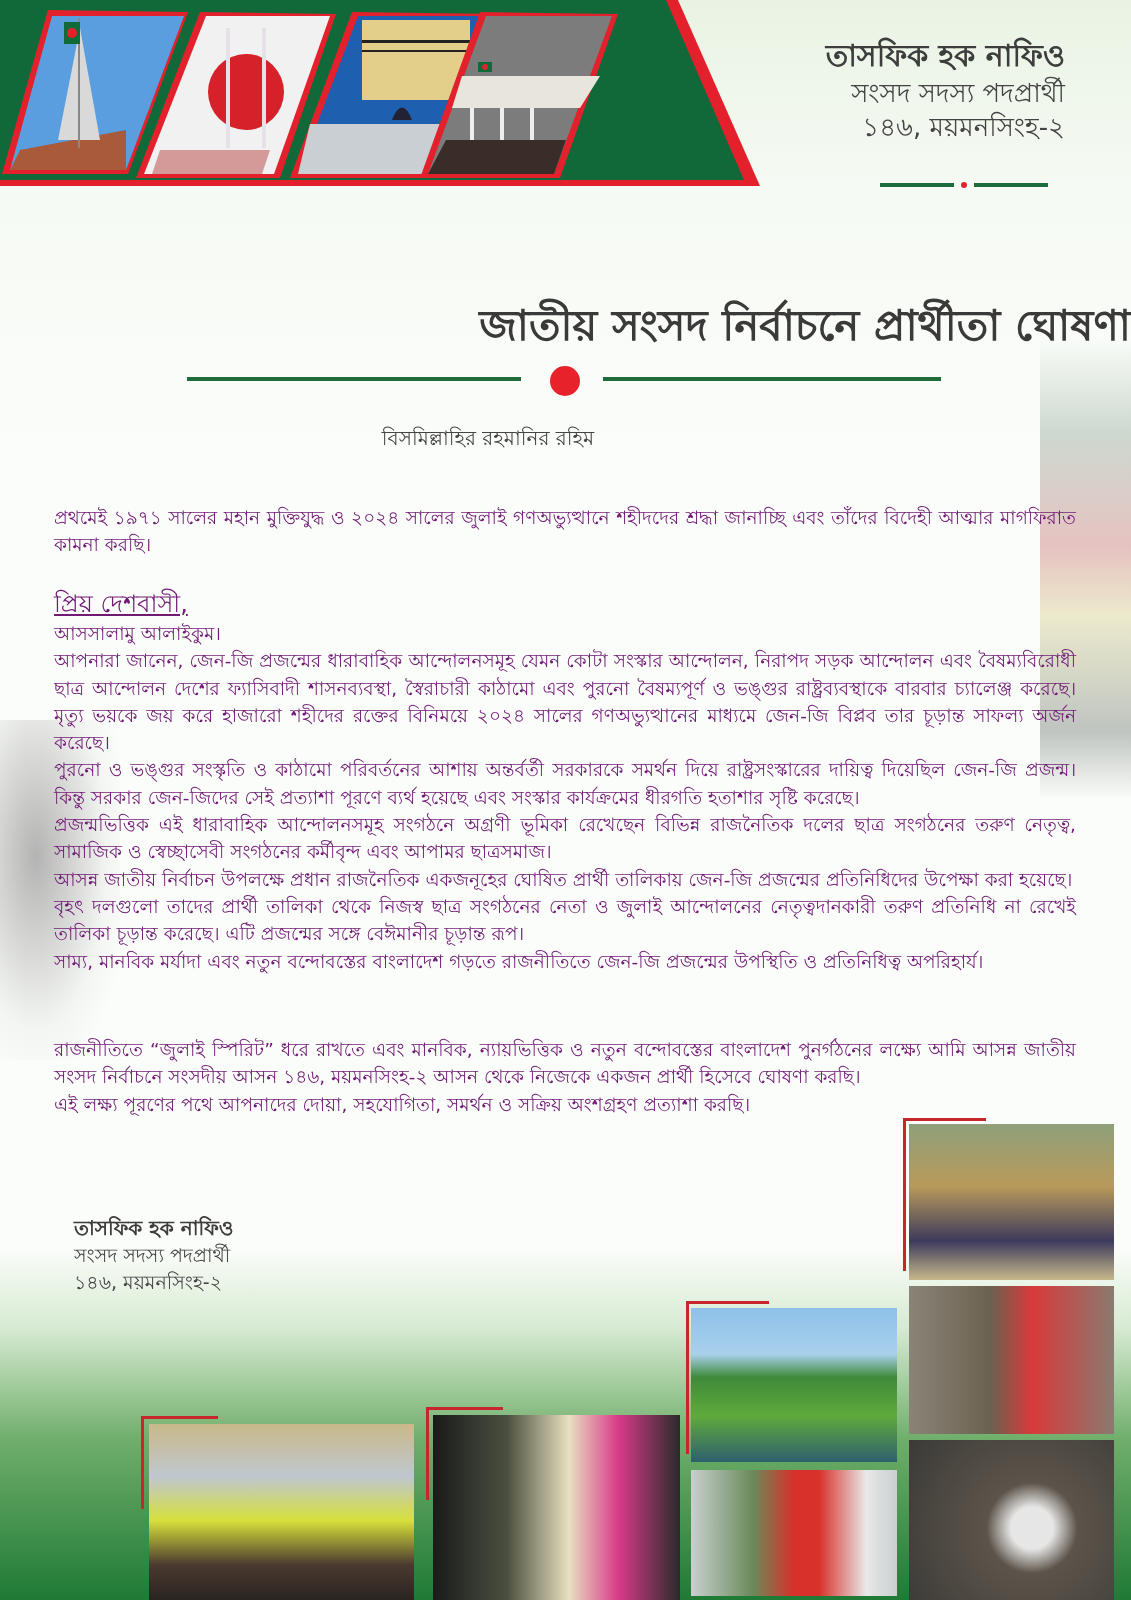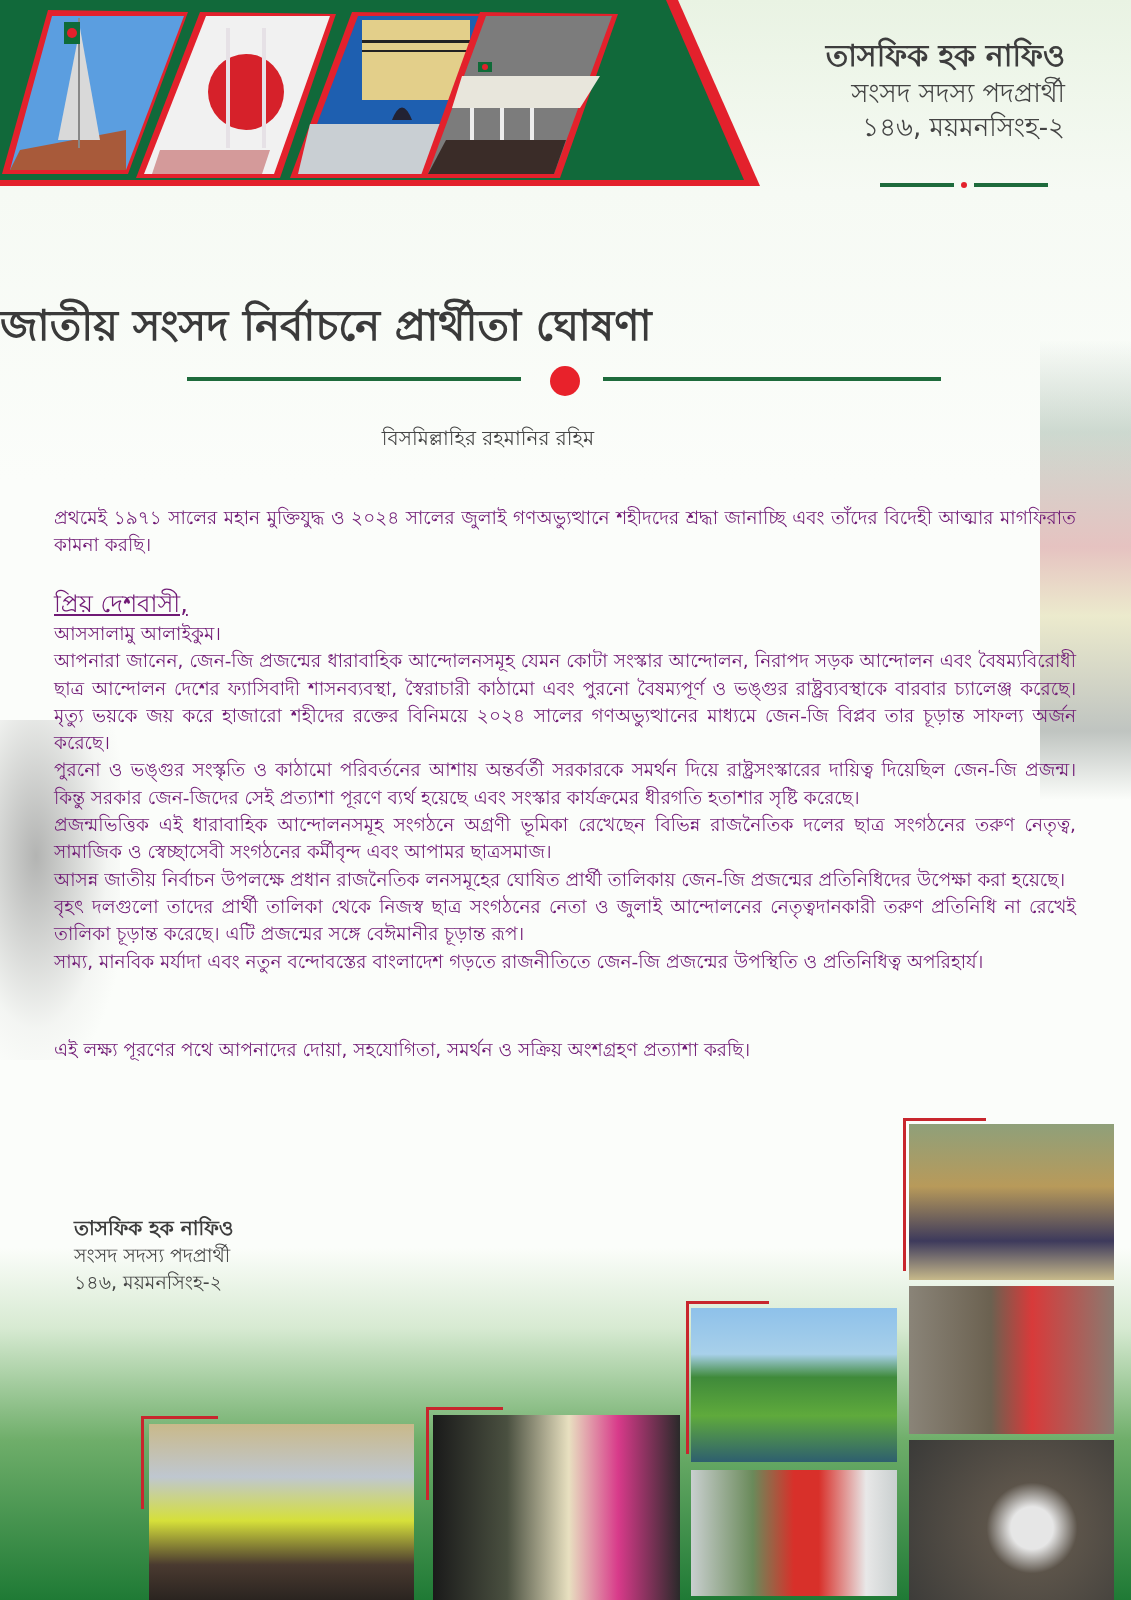--- a/index.html
+++ b/index.html
@@ -8,21 +8,21 @@
     font-family:"DejaVu Sans",sans-serif;color:#3a3a3a;}
   .abs{position:absolute;}
   
   .banner{left:0;top:0;width:780px;height:192px;}
   .name-block{right:66px;top:36px;text-align:right;width:320px;}
   .name-main{font-size:30px;font-weight:bold;color:#3d3d3d;line-height:40px;}
   .name-sub{font-size:26px;color:#444;line-height:34px;}
   .deco-line{top:183px;height:4px;background:#1e6b3c;}
   .deco-dot{top:182px;left:961px;width:6px;height:6px;border-radius:50%;background:#e3212c;}
   
-  .title{left:0;width:1131px;top:293px;text-align:left;font-size:42px;font-weight:bold;color:#3a3a3a;}
+  .title{left:0;width:1131px;top:293px;text-align:right;font-size:42px;font-weight:bold;color:#3a3a3a;}
   .title-line{top:377px;height:4px;background:#1e6b3c;}
   .title-dot{top:366px;left:550px;width:30px;height:30px;border-radius:50%;background:#e8222b;}
   .bismillah{left:0;width:976px;top:423px;text-align:center;font-size:20px;color:#444;}
   .body-text{left:54px;width:1022px;font-size:18.5px;line-height:27.3px;text-align:justify;color:#701a75;}
   .body-text p{margin:0;}
   .greet{font-size:24px;line-height:32px;text-decoration:underline;}
   .sig{left:74px;top:1215px;}
   .sig-main{font-size:20px;font-weight:bold;color:#3d3d3d;line-height:27px;}
   .sig-sub{font-size:19px;color:#444;line-height:27px;}
   
@@ -96,26 +96,27 @@
 <div class="abs body-text" style="top:504px;">
   <p>প্রথমেই ১৯৭১ সালের মহান মুক্তিযুদ্ধ ও ২০২৪ সালের জুলাই গণঅভ্যুত্থানে শহীদদের শ্রদ্ধা জানাচ্ছি এবং তাঁদের বিদেহী আত্মার মাগফিরাত কামনা করছি।</p>
 </div>
 
 <div class="abs body-text" style="top:588px;">
   <p class="greet">প্রিয় দেশবাসী,</p>
   <p>আসসালামু আলাইকুম।</p>
   <p>আপনারা জানেন, জেন-জি প্রজন্মের ধারাবাহিক আন্দোলনসমূহ যেমন কোটা সংস্কার আন্দোলন, নিরাপদ সড়ক আন্দোলন এবং বৈষম্যবিরোধী ছাত্র আন্দোলন দেশের ফ্যাসিবাদী শাসনব্যবস্থা, স্বৈরাচারী কাঠামো এবং পুরনো বৈষম্যপূর্ণ ও ভঙ্গুর রাষ্ট্রব্যবস্থাকে বারবার চ্যালেঞ্জ করেছে। মৃত্যু ভয়কে জয় করে হাজারো শহীদের রক্তের বিনিময়ে ২০২৪ সালের গণঅভ্যুত্থানের মাধ্যমে জেন-জি বিপ্লব তার চূড়ান্ত সাফল্য অর্জন করেছে।</p>
   <p> পুরনো ও ভঙ্গুর সংস্কৃতি ও কাঠামো পরিবর্তনের আশায় অন্তর্বর্তী সরকারকে সমর্থন দিয়ে রাষ্ট্রসংস্কারের দায়িত্ব দিয়েছিল জেন-জি প্রজন্ম। কিন্তু সরকার জেন-জিদের সেই প্রত্যাশা পূরণে ব্যর্থ হয়েছে এবং সংস্কার কার্যক্রমের ধীরগতি হতাশার সৃষ্টি করেছে।</p>
   <p>প্রজন্মভিত্তিক এই ধারাবাহিক আন্দোলনসমূহ সংগঠনে অগ্রণী ভূমিকা রেখেছেন বিভিন্ন রাজনৈতিক দলের ছাত্র সংগঠনের তরুণ নেতৃত্ব, সামাজিক ও স্বেচ্ছাসেবী সংগঠনের কর্মীবৃন্দ এবং আপামর ছাত্রসমাজ।</p>
-  <p>আসন্ন জাতীয় নির্বাচন উপলক্ষে প্রধান রাজনৈতিক লনসমূহের ঘোষিত প্রার্থী তালিকায় জেন-জি প্রজন্মের প্রতিনিধিদের উপেক্ষা করা হয়েছে।</p>
+  <p>আসন্ন জাতীয় নির্বাচন উপলক্ষে প্রধান রাজনৈতিক একজনূহের ঘোষিত প্রার্থী তালিকায় জেন-জি প্রজন্মের প্রতিনিধিদের উপেক্ষা করা হয়েছে।</p>
   <p>বৃহৎ দলগুলো তাদের প্রার্থী তালিকা থেকে নিজস্ব ছাত্র সংগঠনের নেতা ও জুলাই আন্দোলনের নেতৃত্বদানকারী তরুণ প্রতিনিধি না রেখেই তালিকা চূড়ান্ত করেছে। এটি প্রজন্মের সঙ্গে বেঈমানীর চূড়ান্ত রূপ।</p>
   <p>সাম্য, মানবিক মর্যাদা এবং নতুন বন্দোবস্তের বাংলাদেশ গড়তে রাজনীতিতে জেন-জি প্রজন্মের উপস্থিতি ও প্রতিনিধিত্ব অপরিহার্য।</p>
 </div>
 
 <div class="abs body-text" style="top:1036px;">
+  <p>রাজনীতিতে “জুলাই স্পিরিট” ধরে রাখতে এবং মানবিক, ন্যায়ভিত্তিক ও নতুন বন্দোবস্তের বাংলাদেশ পুনর্গঠনের লক্ষ্যে আমি আসন্ন জাতীয় সংসদ নির্বাচনে সংসদীয় আসন ১৪৬, ময়মনসিংহ-২ আসন থেকে নিজেকে একজন প্রার্থী হিসেবে ঘোষণা করছি।</p>
   <p>এই লক্ষ্য পূরণের পথে আপনাদের দোয়া, সহযোগিতা, সমর্থন ও সক্রিয় অংশগ্রহণ প্রত্যাশা করছি।</p>
 </div>
 
 <div class="abs sig">
   <div class="sig-main">তাসফিক হক নাফিও</div>
   <div class="sig-sub">সংসদ সদস্য পদপ্রার্থী</div>
   <div class="sig-sub">১৪৬, ময়মনসিংহ-২</div>
 </div>
 
 <div class="frame-corner" style="left:903px;top:1118px;width:80px;height:150px;"></div>

